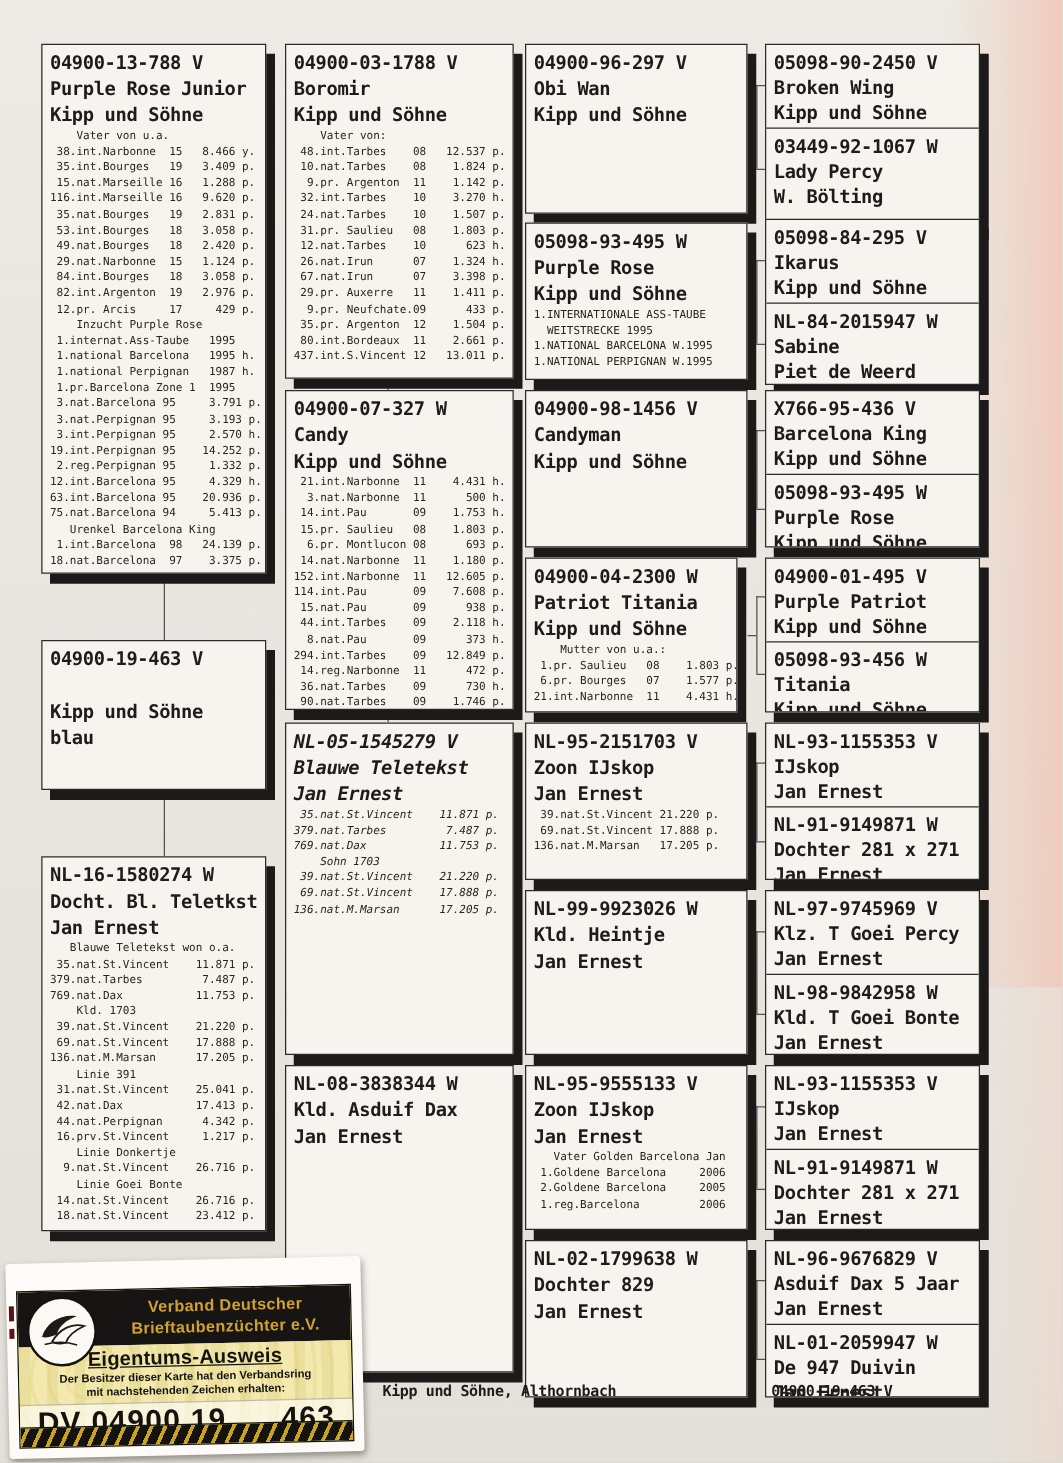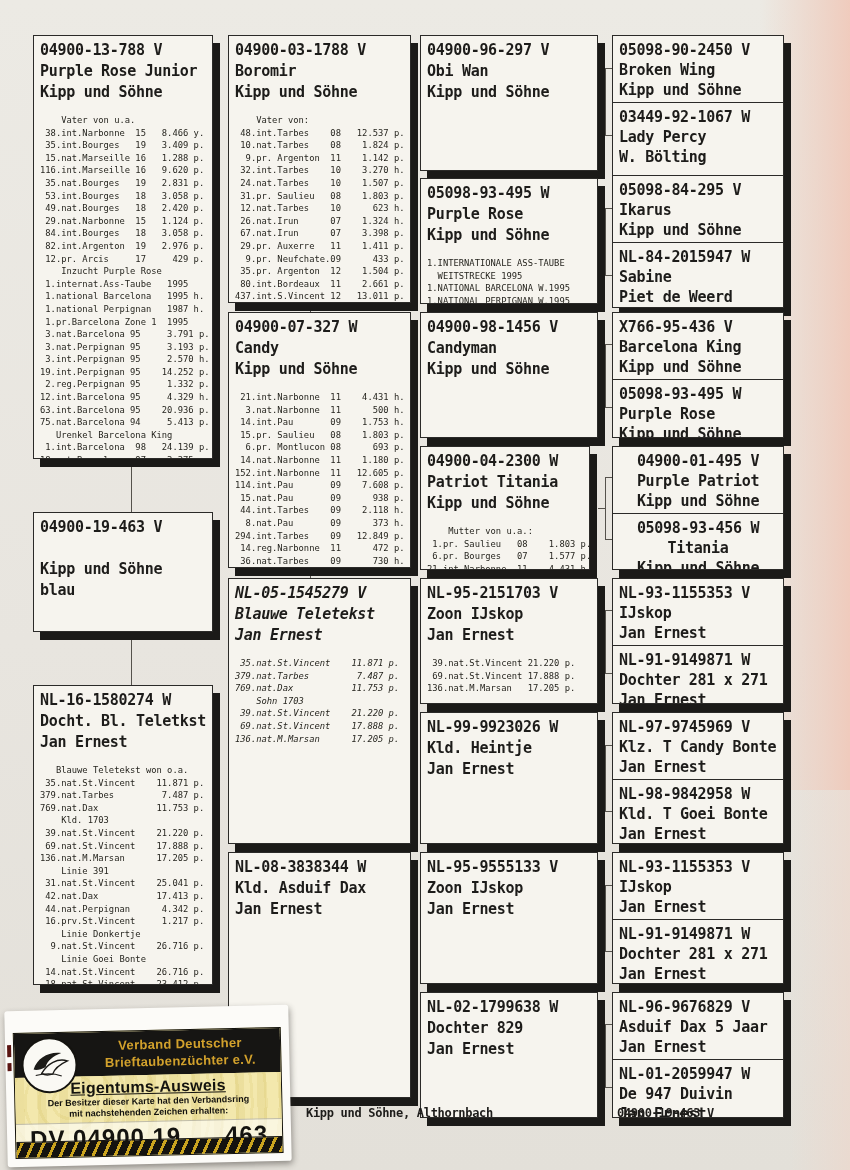--- a/index.html
+++ b/index.html
@@ -14,21 +14,21 @@
          background:linear-gradient(90deg,rgba(236,214,204,0),rgba(238,214,202,.6));pointer-events:none;}
 
   .pbox{position:absolute;background:#f6f4ee;border:1.5px solid #2b2a28;
         box-shadow:7px 8px 0 #1b1a18;box-sizing:border-box;overflow:hidden;}
   .sec{padding:4px 6px 2px 6px;}
   .sec.divided{border-top:1.5px solid #2b2a28;}
   .tl{font-size:15px;font-weight:700;line-height:21px;letter-spacing:-0.3px;
       color:#1d1c1a;white-space:pre;}
   .c4 .tl{line-height:20px;font-size:15px;}
   .bl{font-size:8.8px;line-height:12.6px;color:#26251f;white-space:pre;}
-  .body-block{margin-top:11px;}
+  .body-block{margin-top:0;}
 
   .connector{position:absolute;background:#55524c;}
 
   .footer-text{position:absolute;font-size:12px;font-weight:700;letter-spacing:-0.3px;
       color:#1d1c1a;white-space:pre;}
 
   
   .sticker{position:absolute;left:6px;top:1008px;width:284px;height:156px;
       background:#fcfbf8;border-radius:3px;transform:rotate(-1.3deg);
       box-shadow:1px 3px 6px rgba(40,35,30,.45);}
@@ -305,20 +305,26 @@
         <div class="tl">NL-99-9923026 W</div>
         <div class="tl">Kld. Heintje</div>
         <div class="tl">Jan Ernest</div>
       </div>
     </div>
     <div class="pbox" style="left: 420px; top: 852px; width: 178px; height: 132px;">
       <div class="sec">
         <div class="tl">NL-95-9555133 V</div>
         <div class="tl">Zoon IJskop</div>
         <div class="tl">Jan Ernest</div>
+        <div class="body-block">
+          <div class="bl">   Vater Golden Barcelona Jan</div>
+          <div class="bl"> 1.Goldene Barcelona     2006</div>
+          <div class="bl"> 2.Goldene Barcelona     2005</div>
+          <div class="bl"> 1.reg.Barcelona         2006</div>
+        </div>
       </div>
     </div>
     <div class="pbox" style="left: 420px; top: 992px; width: 178px; height: 126px;">
       <div class="sec">
         <div class="tl">NL-02-1799638 W</div>
         <div class="tl">Dochter 829</div>
         <div class="tl">Jan Ernest</div>
       </div>
     </div>
     <div class="pbox c4" style="left: 612px; top: 35px; width: 172px; height: 149px;">
@@ -350,21 +356,21 @@
         <div class="tl">X766-95-436 V</div>
         <div class="tl">Barcelona King</div>
         <div class="tl">Kipp und Söhne</div>
       </div>
       <div class="sec divided">
         <div class="tl">05098-93-495 W</div>
         <div class="tl">Purple Rose</div>
         <div class="tl">Kipp und Söhne</div>
       </div>
     </div>
-    <div class="pbox c4" style="left: 612px; top: 446px; width: 172px; height: 124px; text-align: center;">
+    <div class="pbox c4" style="left: 612px; top: 446px; width: 172px; height: 124px;">
       <div class="sec">
         <div class="tl">04900-01-495 V</div>
         <div class="tl">Purple Patriot</div>
         <div class="tl">Kipp und Söhne</div>
       </div>
       <div class="sec divided">
         <div class="tl">05098-93-456 W</div>
         <div class="tl">Titania</div>
         <div class="tl">Kipp und Söhne</div>
       </div>
@@ -377,21 +383,21 @@
       </div>
       <div class="sec divided">
         <div class="tl">NL-91-9149871 W</div>
         <div class="tl">Dochter 281 x 271</div>
         <div class="tl">Jan Ernest</div>
       </div>
     </div>
     <div class="pbox c4" style="left: 612px; top: 712px; width: 172px; height: 132px;">
       <div class="sec">
         <div class="tl">NL-97-9745969 V</div>
-        <div class="tl">Klz. T Candy Bonte</div>
+        <div class="tl">Klz. T Goei Percy</div>
         <div class="tl">Jan Ernest</div>
       </div>
       <div class="sec divided">
         <div class="tl">NL-98-9842958 W</div>
         <div class="tl">Kld. T Goei Bonte</div>
         <div class="tl">Jan Ernest</div>
       </div>
     </div>
     <div class="pbox c4" style="left: 612px; top: 852px; width: 172px; height: 132px;">
       <div class="sec">

